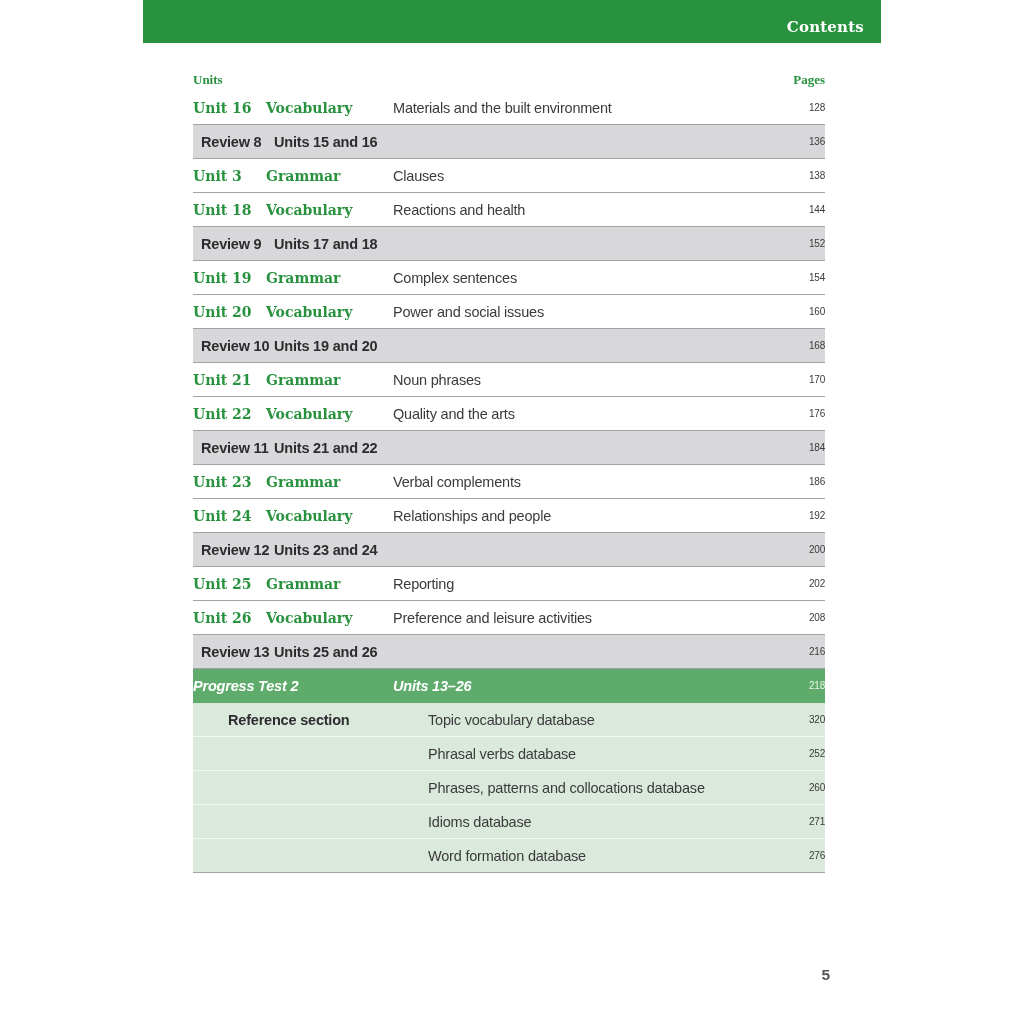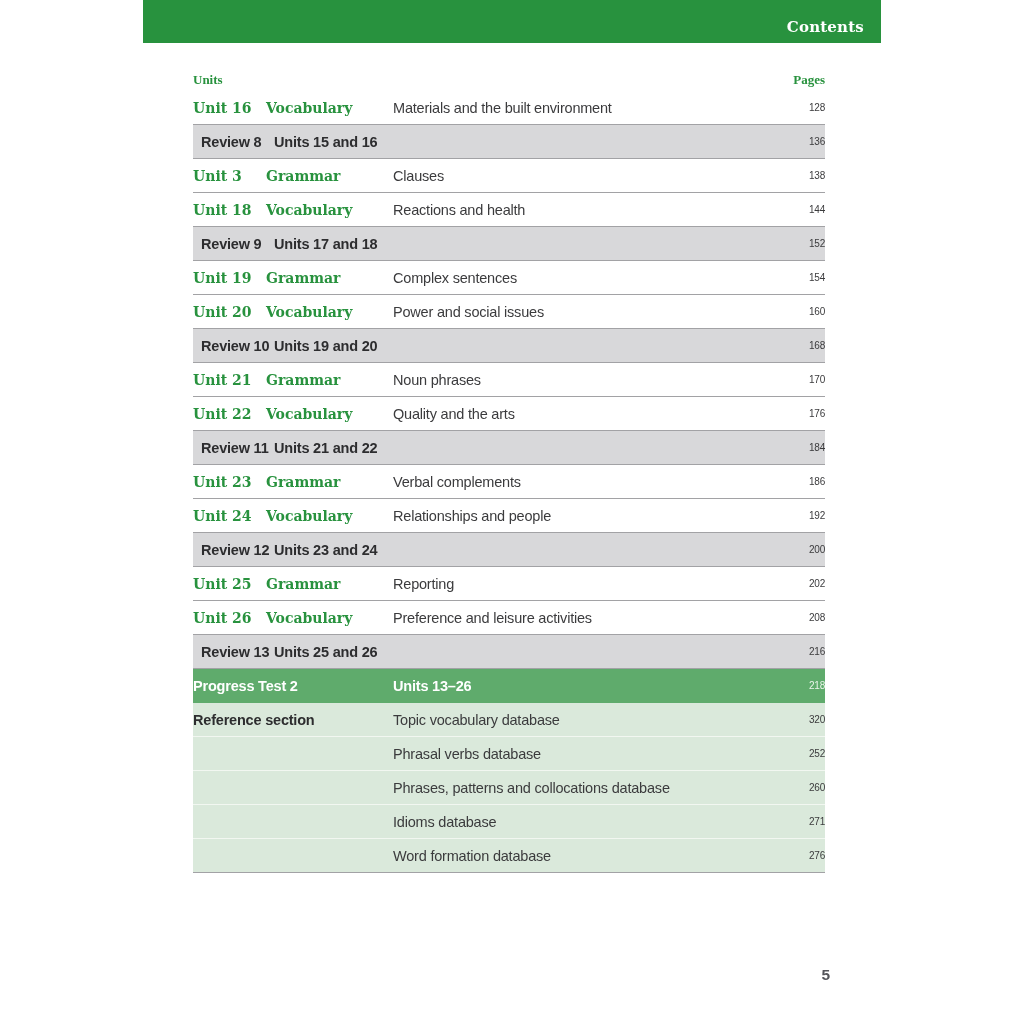--- a/index.html
+++ b/index.html
@@ -89,26 +89,27 @@
     font-weight:700;
     color:var(--text-bold);
   }
   
   .row-progress{
     background:var(--green-mid);
     border-bottom:1px solid var(--green-mid);
     color:#ffffff;
   }
   .row-progress .c-merged,
-  .row-progress .desc{font-weight:700;}
+  .row-progress .desc{font-weight:700;font-style:italic;}
   .row-progress .page{color:#eaf4ea;}
   
   .row-reference{
     background:var(--green-pale);
     border-bottom:1px solid var(--border-pale);
+    padding-left:35px;
   }
   .row-reference .c-merged{font-weight:700;color:var(--text-bold);}
   .rows .row:last-child{border-bottom:1px solid var(--border);}
   .footer-page{
     position:absolute;
     left:193px; top:966px;
     width:637px;
     text-align:right;
     font-weight:700;
     font-size:15.5px;

